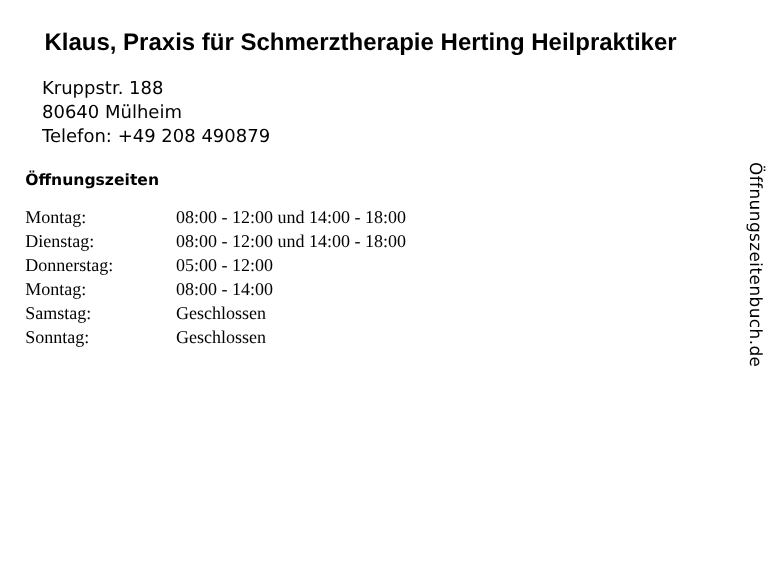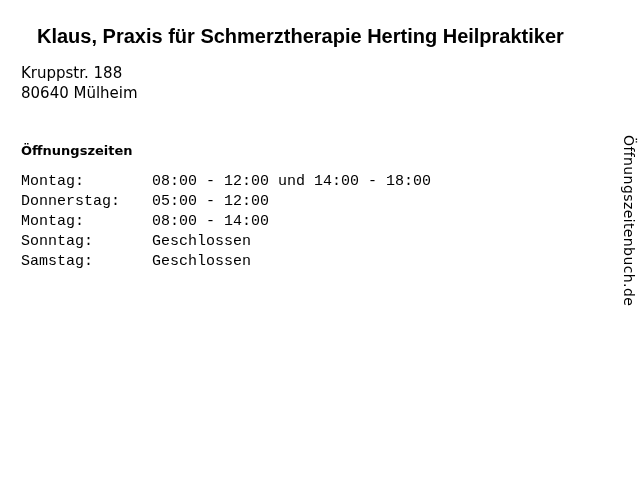--- a/index.html
+++ b/index.html
@@ -23,41 +23,41 @@
     margin: 16px;
     font-family: "Liberation Sans", sans-serif;
     font-size: 20px;
     line-height: 23px;
     font-weight: bold;
     word-break: break-all;
     color: #000000;
   }
   .address {
     position: absolute;
-    left: 21px;
+    left: 35px;
     top: 63px;
     font-family: "DejaVu Sans", sans-serif;
     font-size: 15px;
     line-height: 20px;
   }
   .hours-heading {
     position: absolute;
     left: 21px;
     top: 142px;
     margin: 0;
     font-family: "DejaVu Sans", sans-serif;
     font-size: 13px;
     line-height: 18px;
     font-weight: bold;
   }
   .hours-rows {
     position: absolute;
     left: 21px;
     top: 172px;
-    font-family: Liberation Mono, monospace;
+    font-family: Liberation Serif, serif;
     font-size: 15px;
     line-height: 20px;
   }
   .hours-row {
     white-space: nowrap;
   }
   .hours-row .day {
     display: inline-block;
     width: 122px;
     vertical-align: top;
@@ -82,42 +82,47 @@
 </head>
 <body>
 
 <div class="page">
 
   <h1 class="title">Klaus, Praxis für Schmerztherapie Herting Heilpraktiker</h1>
 
   <div class="address">
     <div>Kruppstr. 188</div>
     <div>80640 Mülheim</div>
+    <div>Telefon: +49 208 490879</div>
   </div>
 
   <h2 class="hours-heading">Öffnungszeiten</h2>
 
   <div class="hours-rows">
     <div class="hours-row">
       <span class="day">Montag:</span>
+      <span class="time">08:00 - 12:00 und 14:00 - 18:00</span>
+    </div>
+    <div class="hours-row">
+      <span class="day">Dienstag:</span>
       <span class="time">08:00 - 12:00 und 14:00 - 18:00</span>
     </div>
     <div class="hours-row">
       <span class="day">Donnerstag:</span>
       <span class="time">05:00 - 12:00</span>
     </div>
     <div class="hours-row">
       <span class="day">Montag:</span>
       <span class="time">08:00 - 14:00</span>
     </div>
     <div class="hours-row">
-      <span class="day">Sonntag:</span>
+      <span class="day">Samstag:</span>
       <span class="time">Geschlossen</span>
     </div>
     <div class="hours-row">
-      <span class="day">Samstag:</span>
+      <span class="day">Sonntag:</span>
       <span class="time">Geschlossen</span>
     </div>
   </div>
 
   <a class="watermark">Öffnungszeitenbuch.de</a>
 
 </div>
 
 </body></html>

